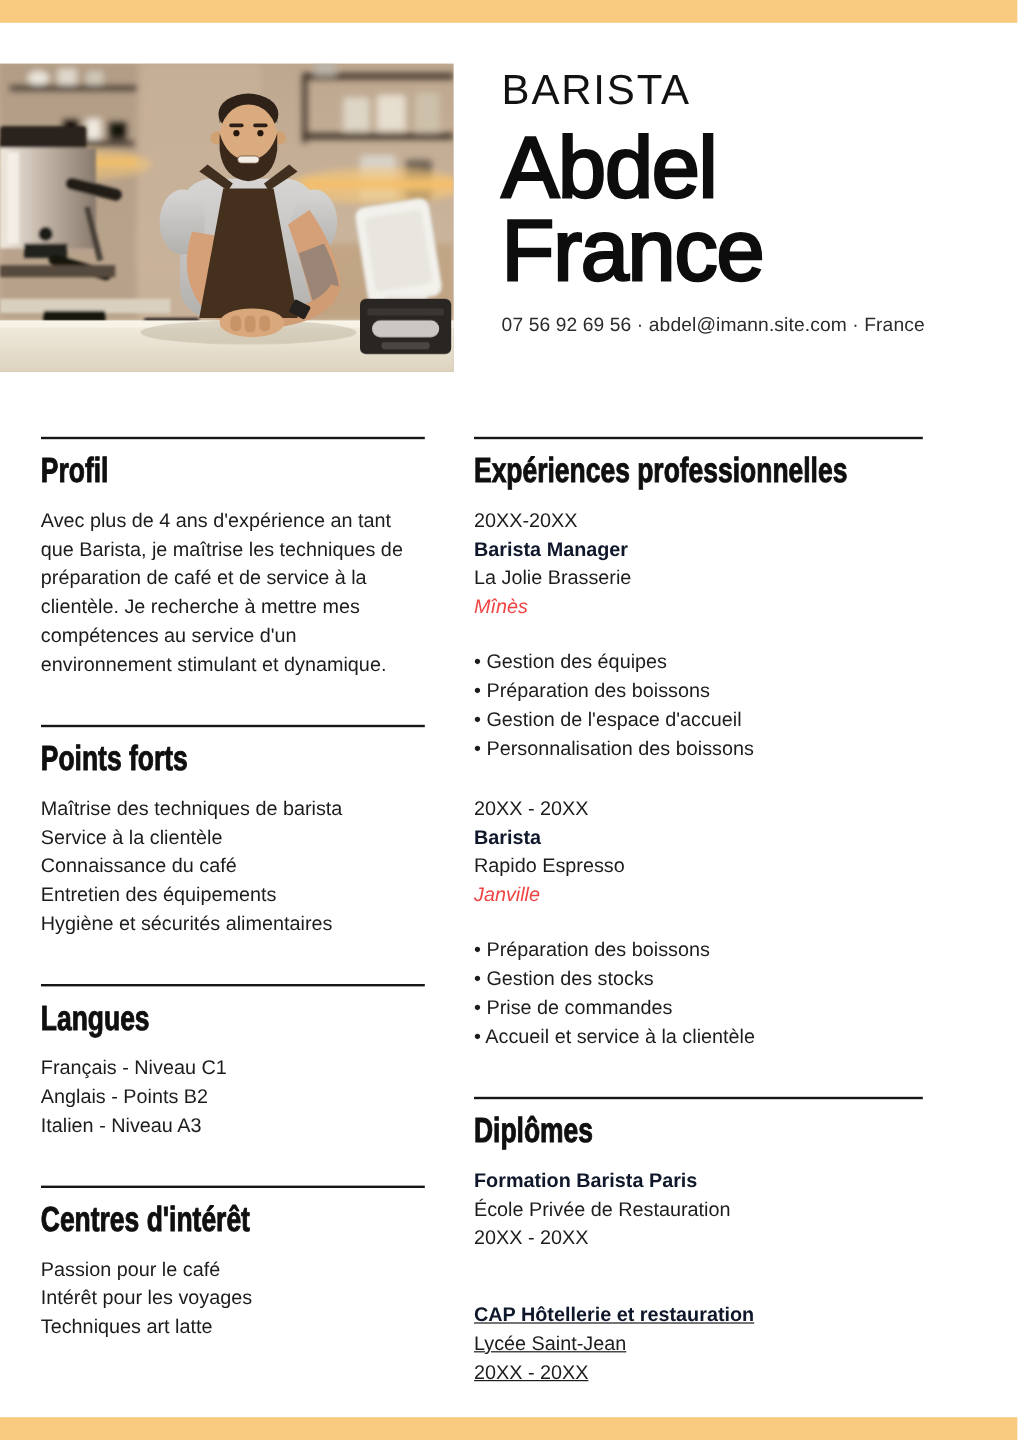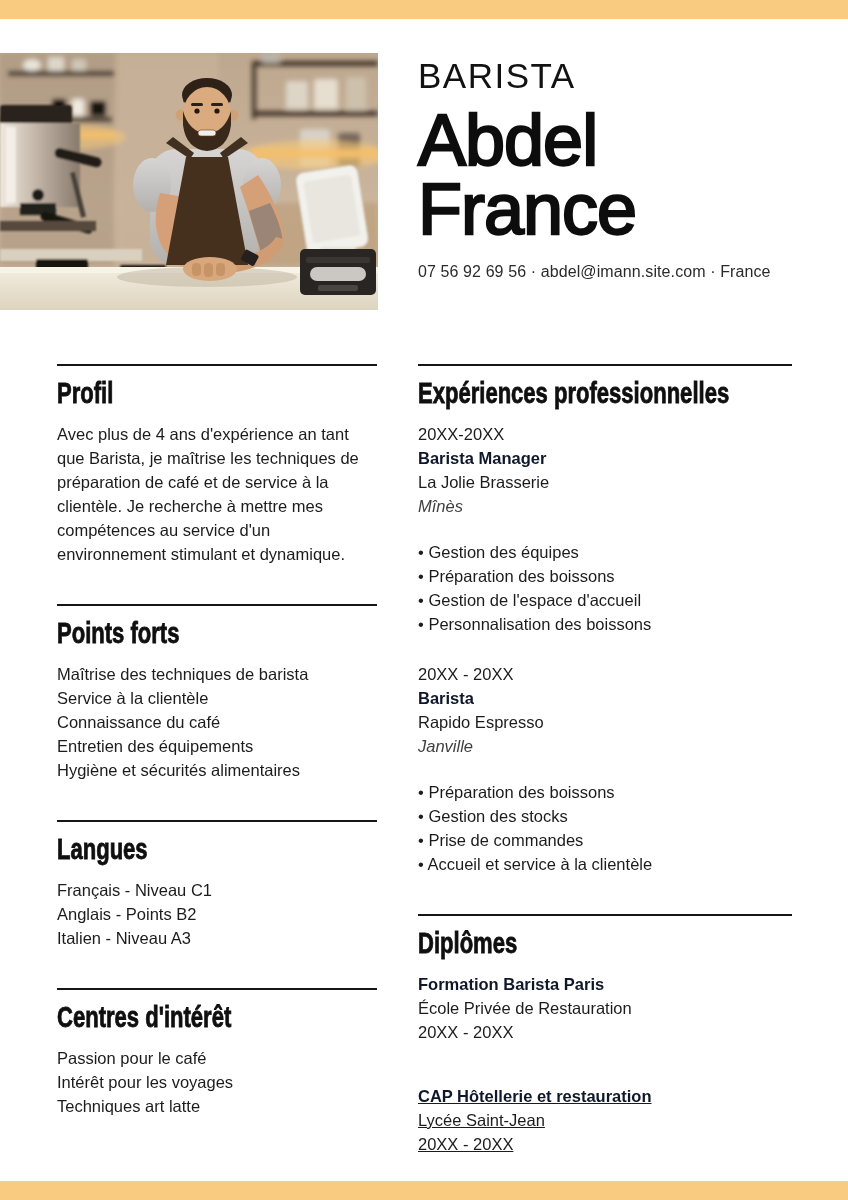--- a/index.html
+++ b/index.html
@@ -22,35 +22,35 @@
     font-size:35px;font-weight:400;letter-spacing:1.5px;color:#121212;line-height:1.1;
   }
   .name{
     margin-top:10px;font-size:72px;font-weight:400;line-height:0.97;color:#0d0d0d;
     letter-spacing:-1px;-webkit-text-stroke:2.3px #0d0d0d;
   }
   .contact{margin-top:18px;font-size:16px;color:#2b2b2b;letter-spacing:0.1px;}
 
   
   .columns{display:flex;margin-top:54px;}
-  .col-left{width:320px;margin-left:57px;flex:none;}
+  .col-left{width:320px;margin-left:34px;flex:none;}
   .col-right{width:374px;margin-left:41px;flex:none;}
 
   .section{border-top:2px solid #161616;padding-top:10px;margin-bottom:38px;}
   .section:last-child{margin-bottom:0;}
   .section-title{
     margin:0;font-size:29px;font-weight:700;color:#0f0f0f;line-height:34px;
     transform:scaleX(0.76);transform-origin:left center;white-space:nowrap;
     -webkit-text-stroke:0.8px #0f0f0f;letter-spacing:0;
   }
   .section-body{margin-top:12px;font-size:16.5px;line-height:24px;}
 
   .plain-line{line-height:24px;}
   .bold-line{font-weight:700;color:#0f172a;line-height:24px;}
-  .loc-line{font-style:italic;color:#404040;line-height:24px;}
+  .loc-line{font-style:italic;color:#ef4444;line-height:24px;}
   .task{line-height:24px;}
   .task::before{content:"• ";}
   .job-tasks{margin-top:22px;}
   .job2{margin-top:26px;}
   .diploma + .diploma{margin-top:40px;text-decoration:underline;}
 
   
   .photo-wrap svg{display:block;}
 </style>
 </head>

